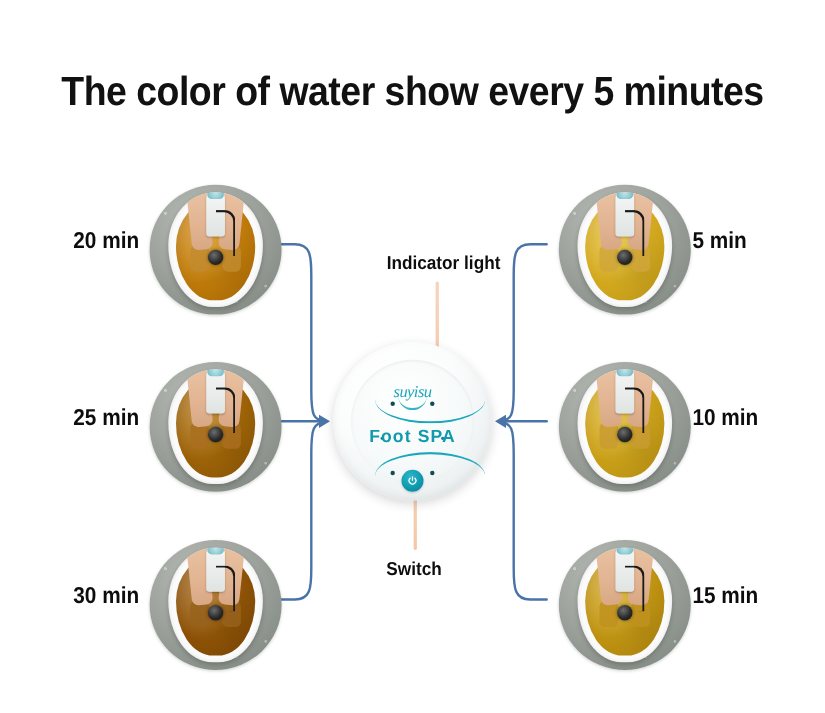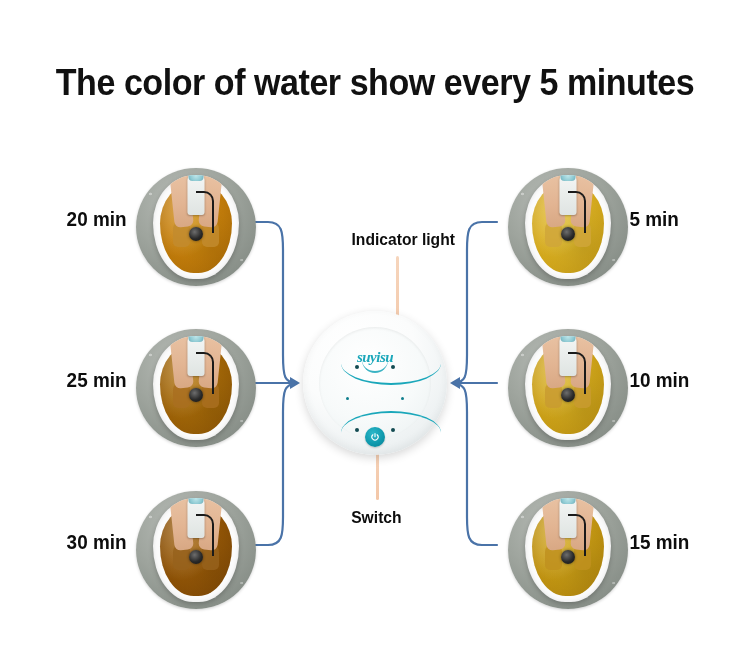--- a/index.html
+++ b/index.html
@@ -226,21 +226,21 @@
     box-shadow: inset 0 1px 3px rgba(0,0,0,0.07);
   }
   .brand-logo {
     position: absolute;
     left: 0;
     right: 0;
     top: 22px;
     text-align: center;
     font-family: "Liberation Serif", serif;
     font-style: italic;
-    font-weight: bold;
+    font-weight: normal;
     font-size: 15px;
     color: #1aa7ba;
     letter-spacing: -0.5px;
   }
   .brand-swoosh {
     position: absolute;
     left: 50%;
     top: 31px;
     transform: translateX(-50%);
     width: 26px;
@@ -466,20 +466,21 @@
     <div class="brand-swoosh"></div>
 
     <div class="dot d-tl"></div>
     <div class="dot d-tr"></div>
     <div class="dot d-bl"></div>
     <div class="dot d-br"></div>
 
     <div class="sdot s-l"></div>
     <div class="sdot s-r"></div>
 
+    <div class="device-title">Foot SPA</div>
 
     <div class="power-btn">
       <svg class="power-glyph" viewBox="0 0 24 24">
         <g fill="none" stroke="#ffffff" stroke-width="3" stroke-linecap="round">
           <path d="M12 3 L12 11"></path>
           <path d="M6.2 6 A8.2 8.2 0 1 0 17.8 6"></path>
         </g>
       </svg>
     </div>
   </div>

